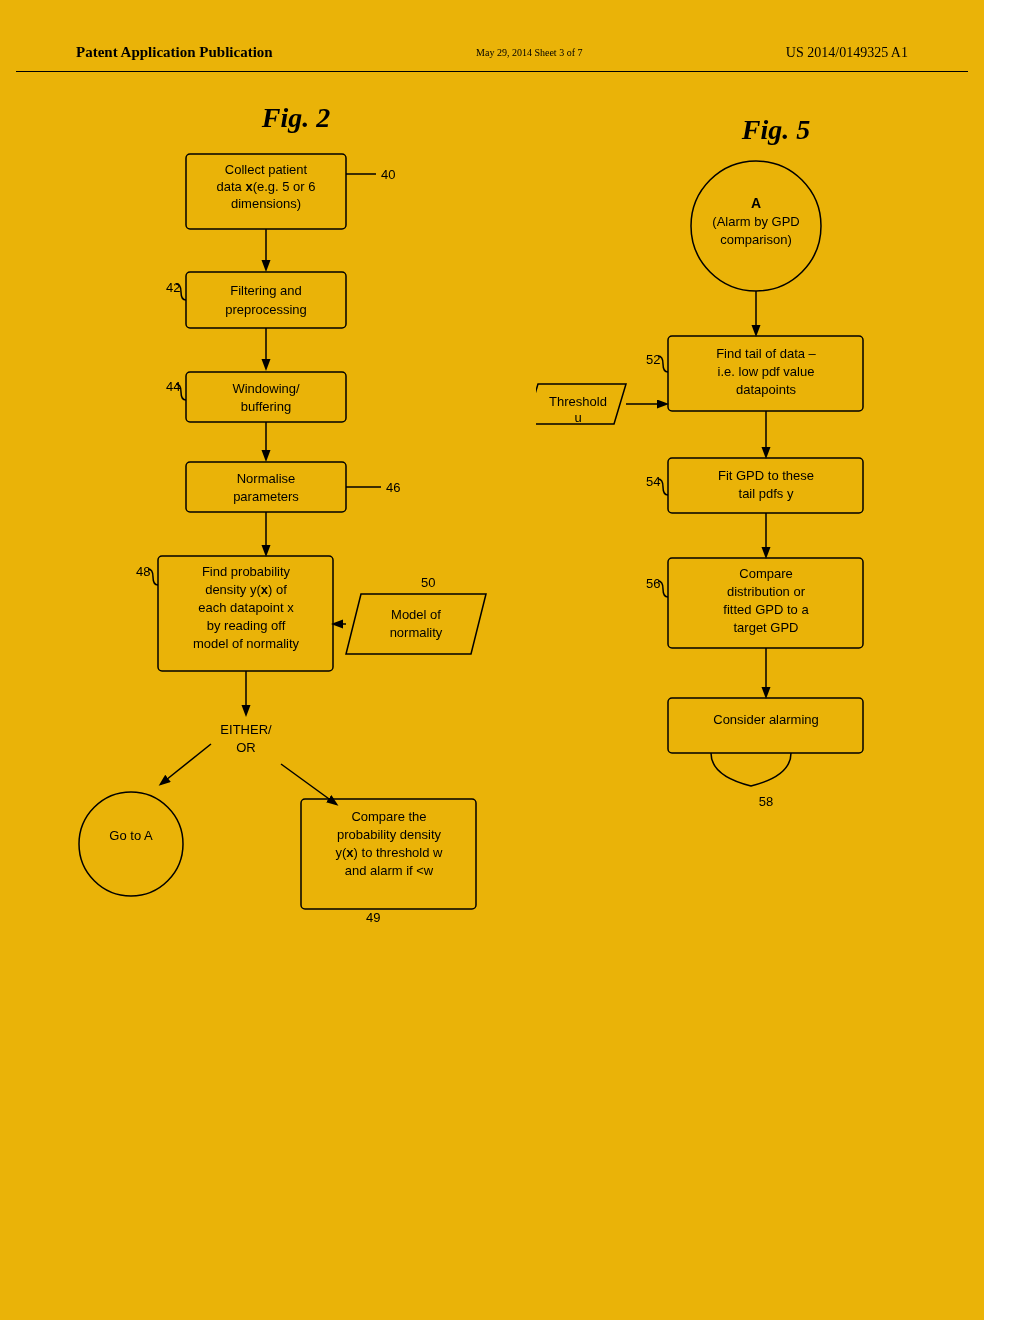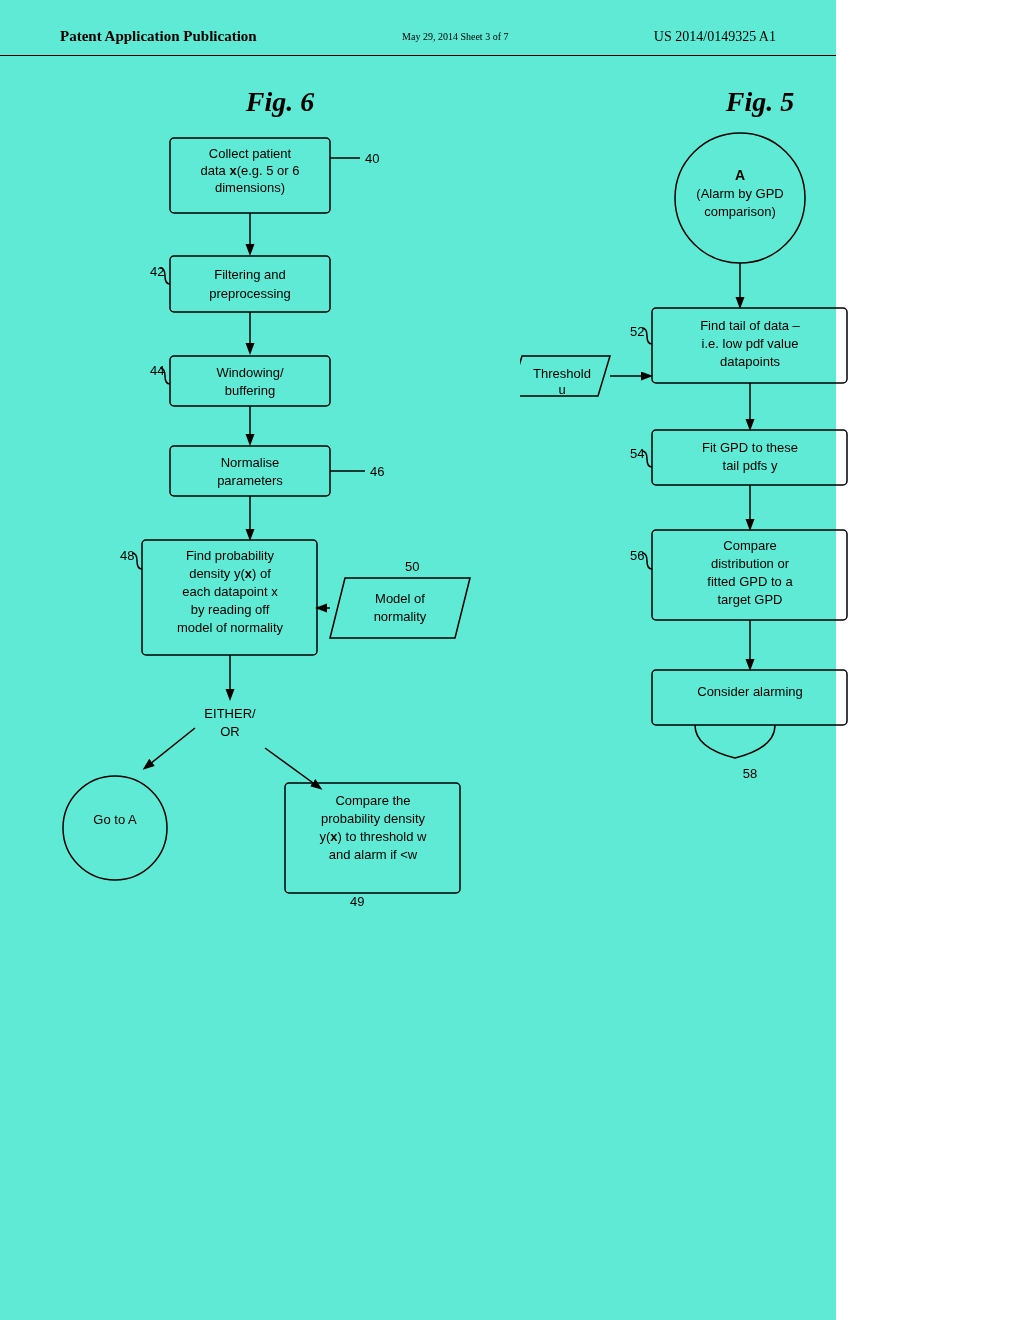--- a/index.html
+++ b/index.html
@@ -6,25 +6,25 @@
     body {
       background: #fff;
       font-family: 'Times New Roman', Times, serif;
       width: 1024px;
       min-height: 1320px;
       position: relative;
       overflow: hidden;
     }
 
     .page {
-      width: 836px;
+      width: 984px;
       min-height: 1320px;
-      background: #5eead4;
-      position: relative;
-      padding: 0;
+      background: #eab308;
+      position: relative;
+      padding: 16px;
     }
 
     
     .header {
       display: flex;
       justify-content: space-between;
       align-items: center;
       padding: 28px 60px 10px 60px;
       border-bottom: 1px solid #000;
       font-size: 14px;
@@ -58,41 +58,42 @@
     }
 
     
     .fig4-container {
       flex: 0 0 480px;
       position: relative;
     }
     .fig5-container {
       flex: 0 0 480px;
       position: relative;
+      margin-top: 12px;
     }
 
     svg text {
       font-family: Arial, sans-serif;
     }
   </style>
 </head>
 <body>
 
 <div class="page">
 
   <div class="header">
     <div class="header-left">Patent Application Publication</div>
     <div class="header-center">May 29, 2014   Sheet 3 of 7</div>
     <div class="header-right">US 2014/0149325 A1</div>
   </div>
 
   <div class="diagram-area">
 
     <div class="fig4-container">
-      <div class="fig-label">Fig. 6</div>
+      <div class="fig-label">Fig. 2</div>
       <svg width="460" height="1100">
 
         <rect x="130" y="10" width="160" height="75" rx="4" ry="4" fill="none" stroke="#000" stroke-width="1.5"></rect>
         <text x="210" y="30" text-anchor="middle" font-size="13" font-family="Arial,sans-serif">Collect patient</text>
         <text x="210" y="47" text-anchor="middle" font-size="13" font-family="Arial,sans-serif">data <tspan font-weight="bold">x</tspan>(e.g. 5 or 6</text>
         <text x="210" y="64" text-anchor="middle" font-size="13" font-family="Arial,sans-serif">dimensions)</text>
 
         <line x1="290" y1="30" x2="320" y2="30" stroke="#000" stroke-width="1.5"></line>
         <text x="325" y="35" font-size="13" font-family="Arial,sans-serif">40</text>
 

